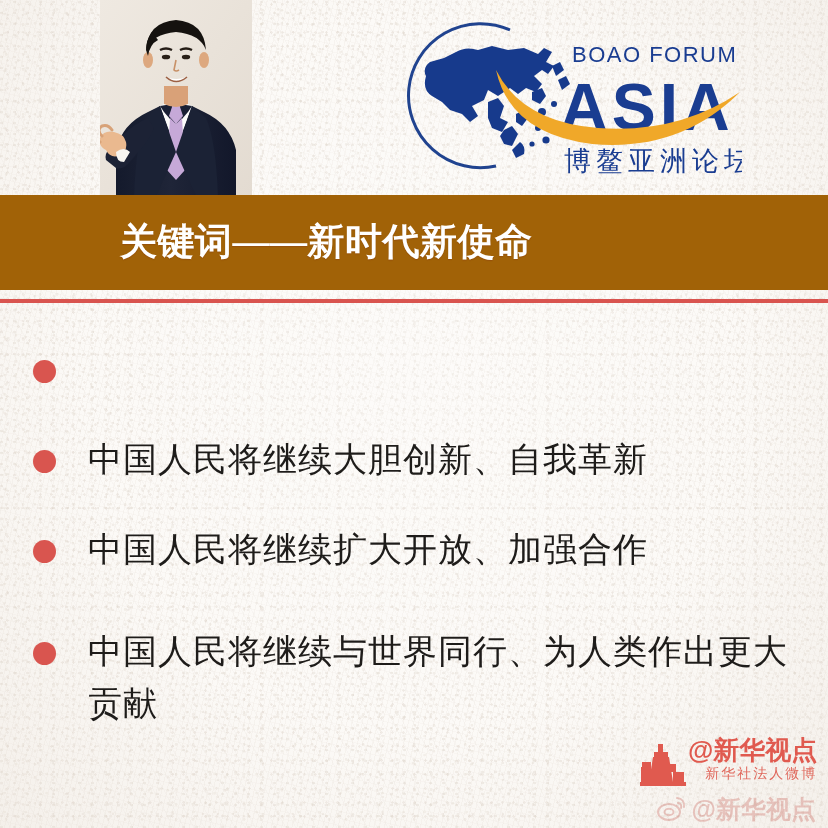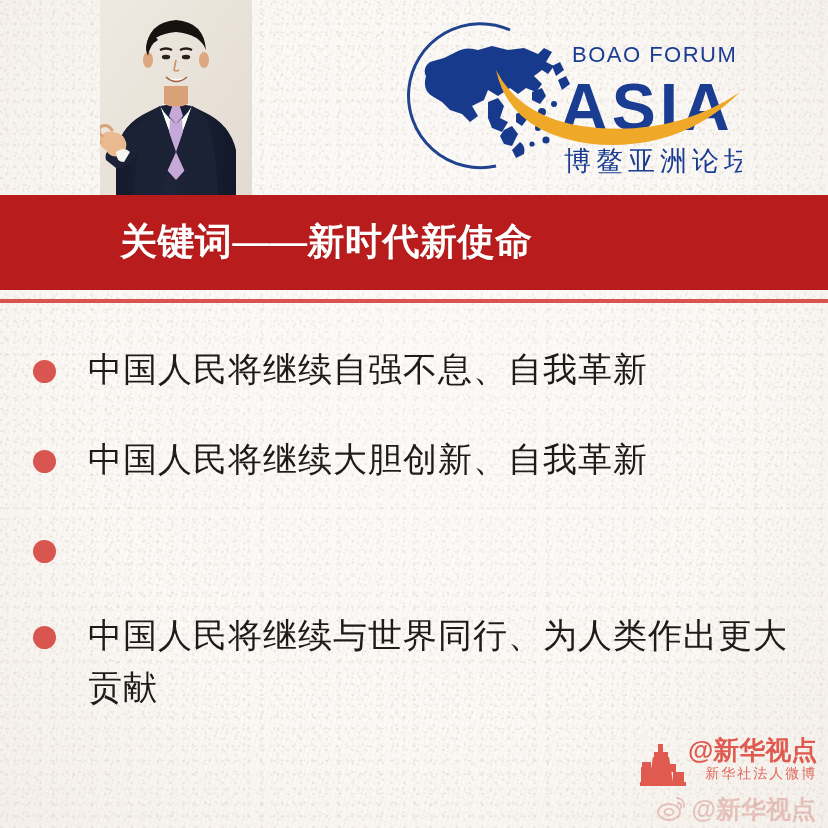--- a/index.html
+++ b/index.html
@@ -53,21 +53,21 @@
   }
   .portrait svg { display:block; }
 
   
   .logo { position:absolute; left:392px; top:18px; width:350px; height:166px; }
   .logo svg { display:block; }
 
   
   .banner {
     position:absolute; left:0; top:195px; width:828px; height:95px;
-    background:#b91c1c;
+    background:#a16207;
   }
   .banner-title {
     position:absolute; left:120px; top:50%;
     transform:translateY(-52%);
     color:#ffffff;
     font-size:37px;
     font-weight:bold;
     letter-spacing:.5px;
     white-space:nowrap;
     text-shadow:0 1px 1px rgba(120,30,26,.25);
@@ -84,21 +84,21 @@
   }
   .bullet-row {
     position:relative;
     min-height:86px;
     padding-left:88px;
     padding-right:40px;
   }
   .bullet-row.row1 { margin-top:14px; }
   .bullet-row.row2 { margin-top:4px; }
   .bullet-row.row3 { margin-top:4px; }
-  .bullet-row.row4 { margin-top:0; }
+  .bullet-row.row4 { margin-top:16px; }
   .dot {
     position:absolute; left:33px; top:16px;
     width:23px; height:23px; border-radius:50%;
     background:#d9554f;
   }
   .bullet-text {
     font-size:34px;
     line-height:52px;
     color:#1e1c1a;
     font-family:"Liberation Serif","DejaVu Serif",serif;
@@ -243,30 +243,30 @@
 
   <div class="banner">
     <div class="banner-title">关键词——新时代新使命</div>
   </div>
   <div class="rule"></div>
 
   <div class="bullets">
 
     <div class="bullet-row row1">
       <span class="dot"></span>
-      <div class="bullet-text">中国人民将继续自强不息、自我革新</div>
     </div>
 
     <div class="bullet-row row2">
       <span class="dot"></span>
       <div class="bullet-text">中国人民将继续大胆创新、自我革新</div>
     </div>
 
     <div class="bullet-row row3">
       <span class="dot"></span>
+      <div class="bullet-text">中国人民将继续扩大开放、加强合作</div>
     </div>
 
     <div class="bullet-row row4">
       <span class="dot"></span>
       <div class="bullet-text">中国人民将继续与世界同行、为人类作出更大贡献</div>
     </div>
   </div>
 
   <div class="watermark">
     <div class="wm-logo">

